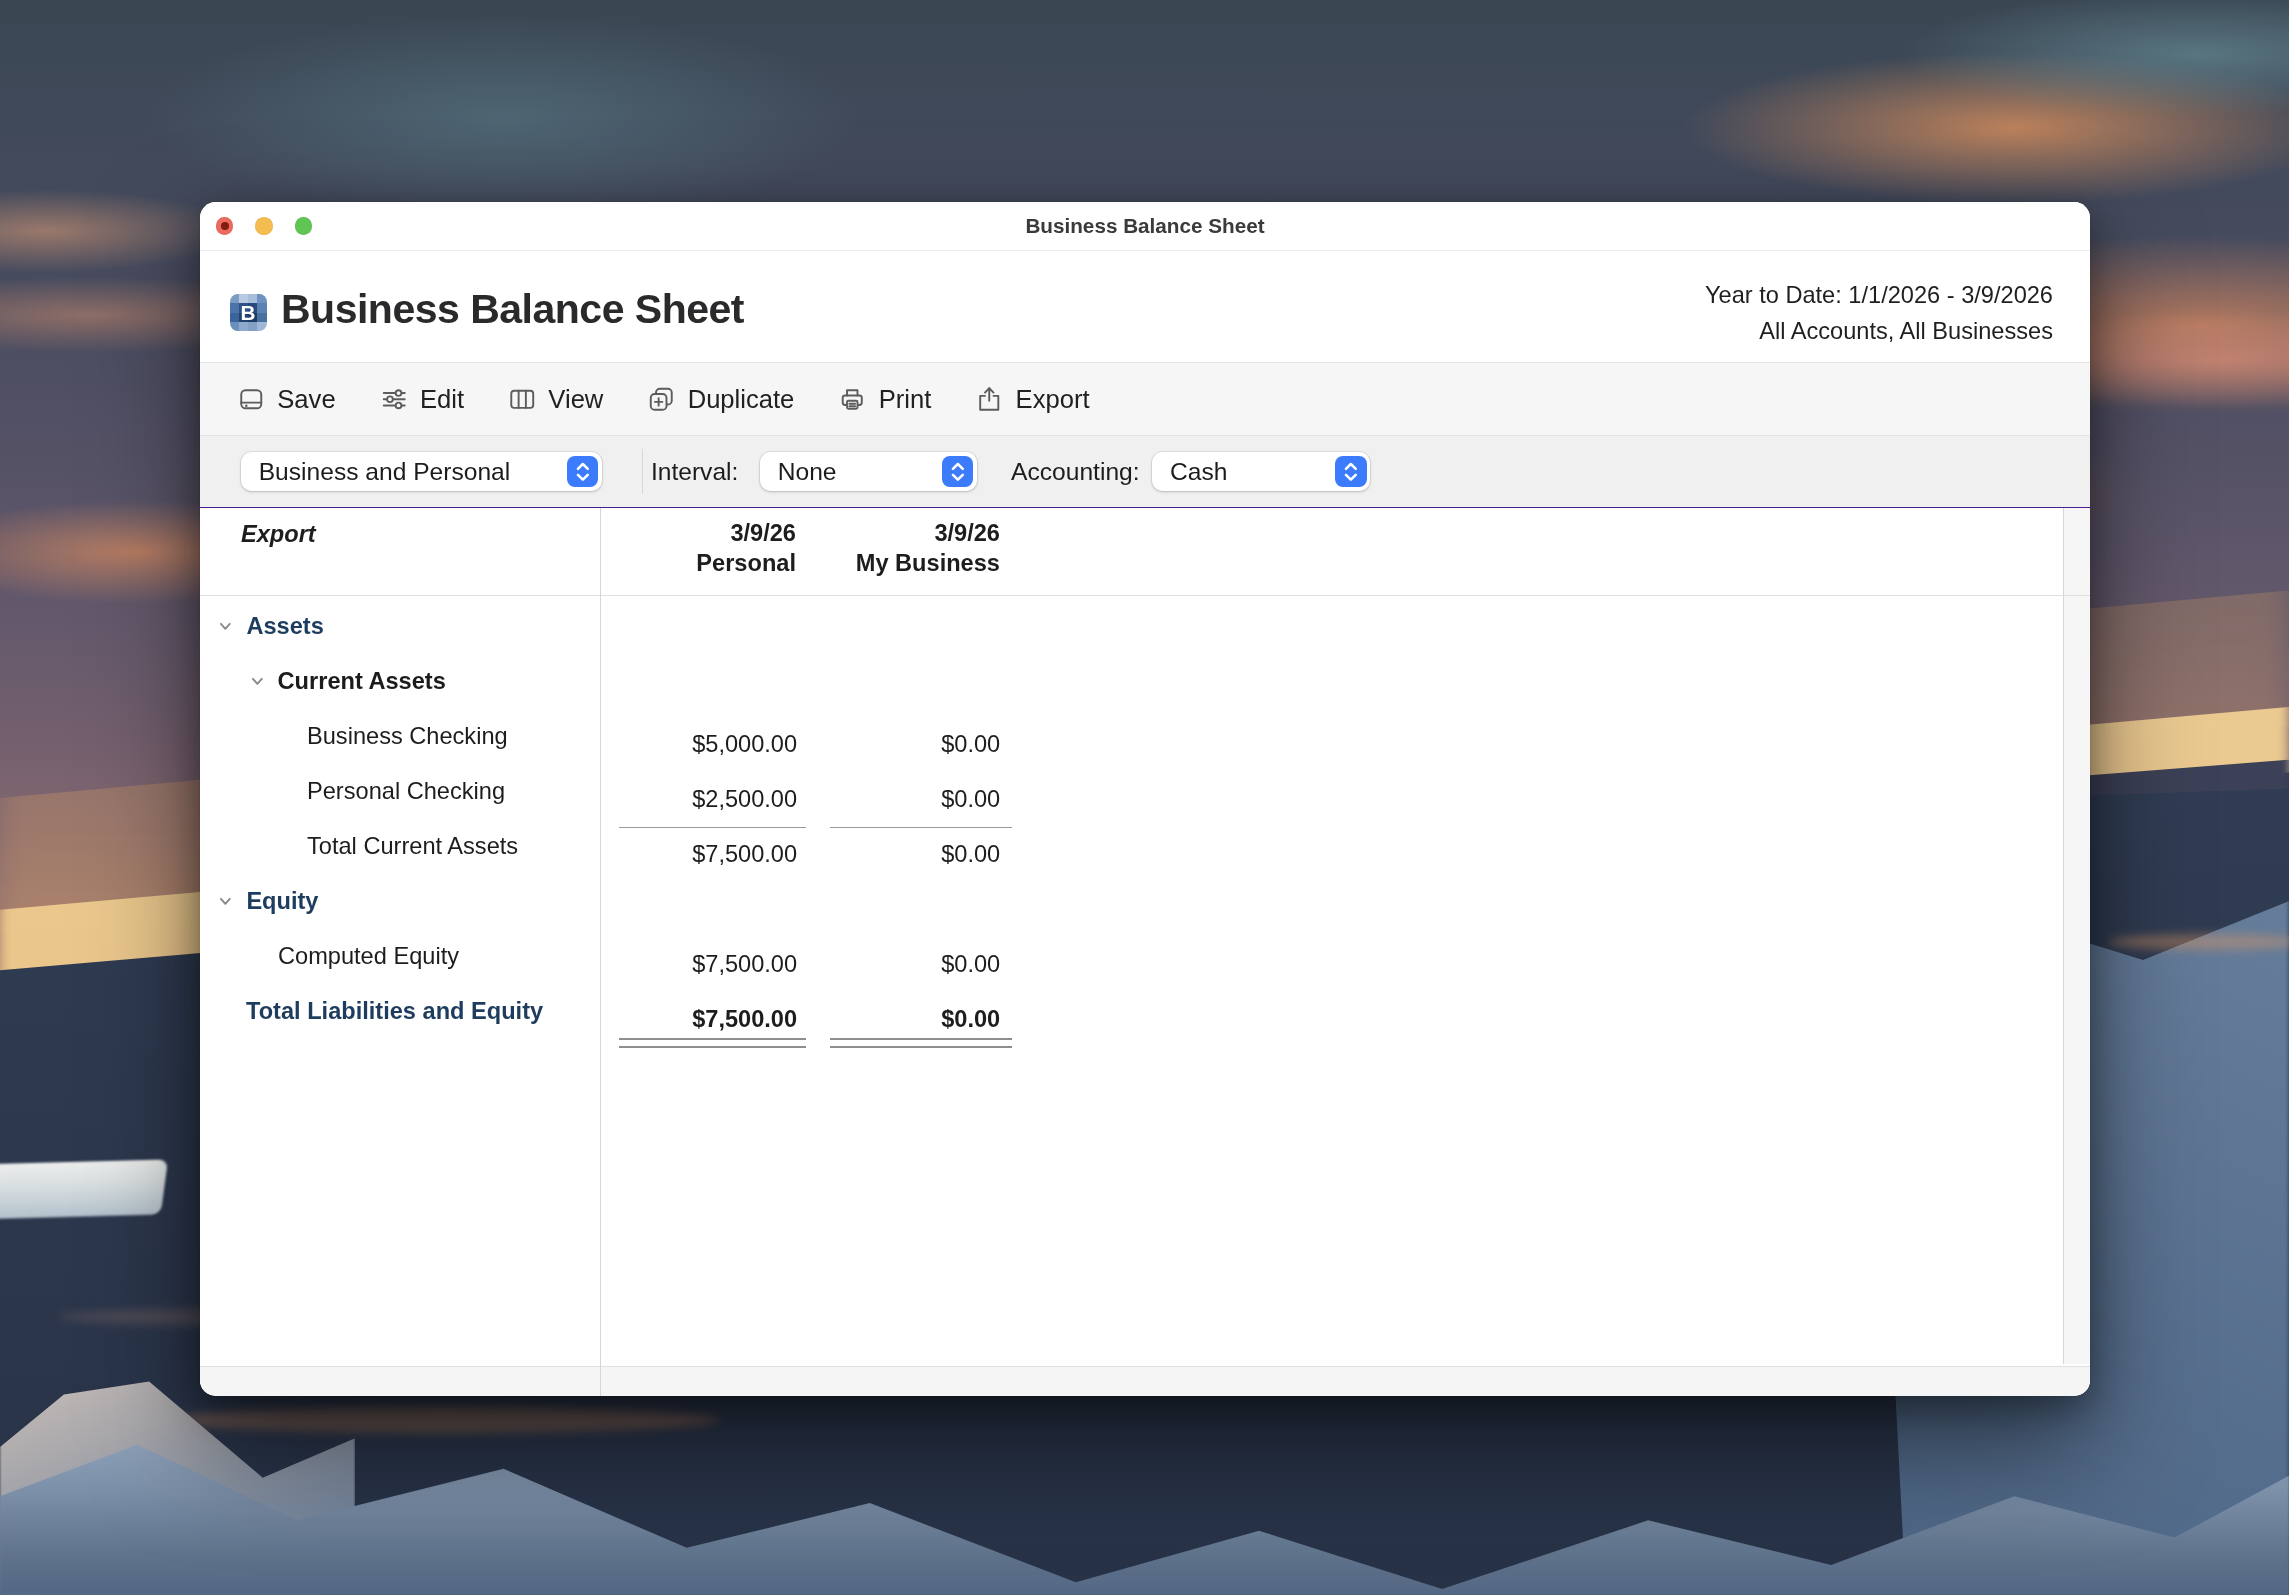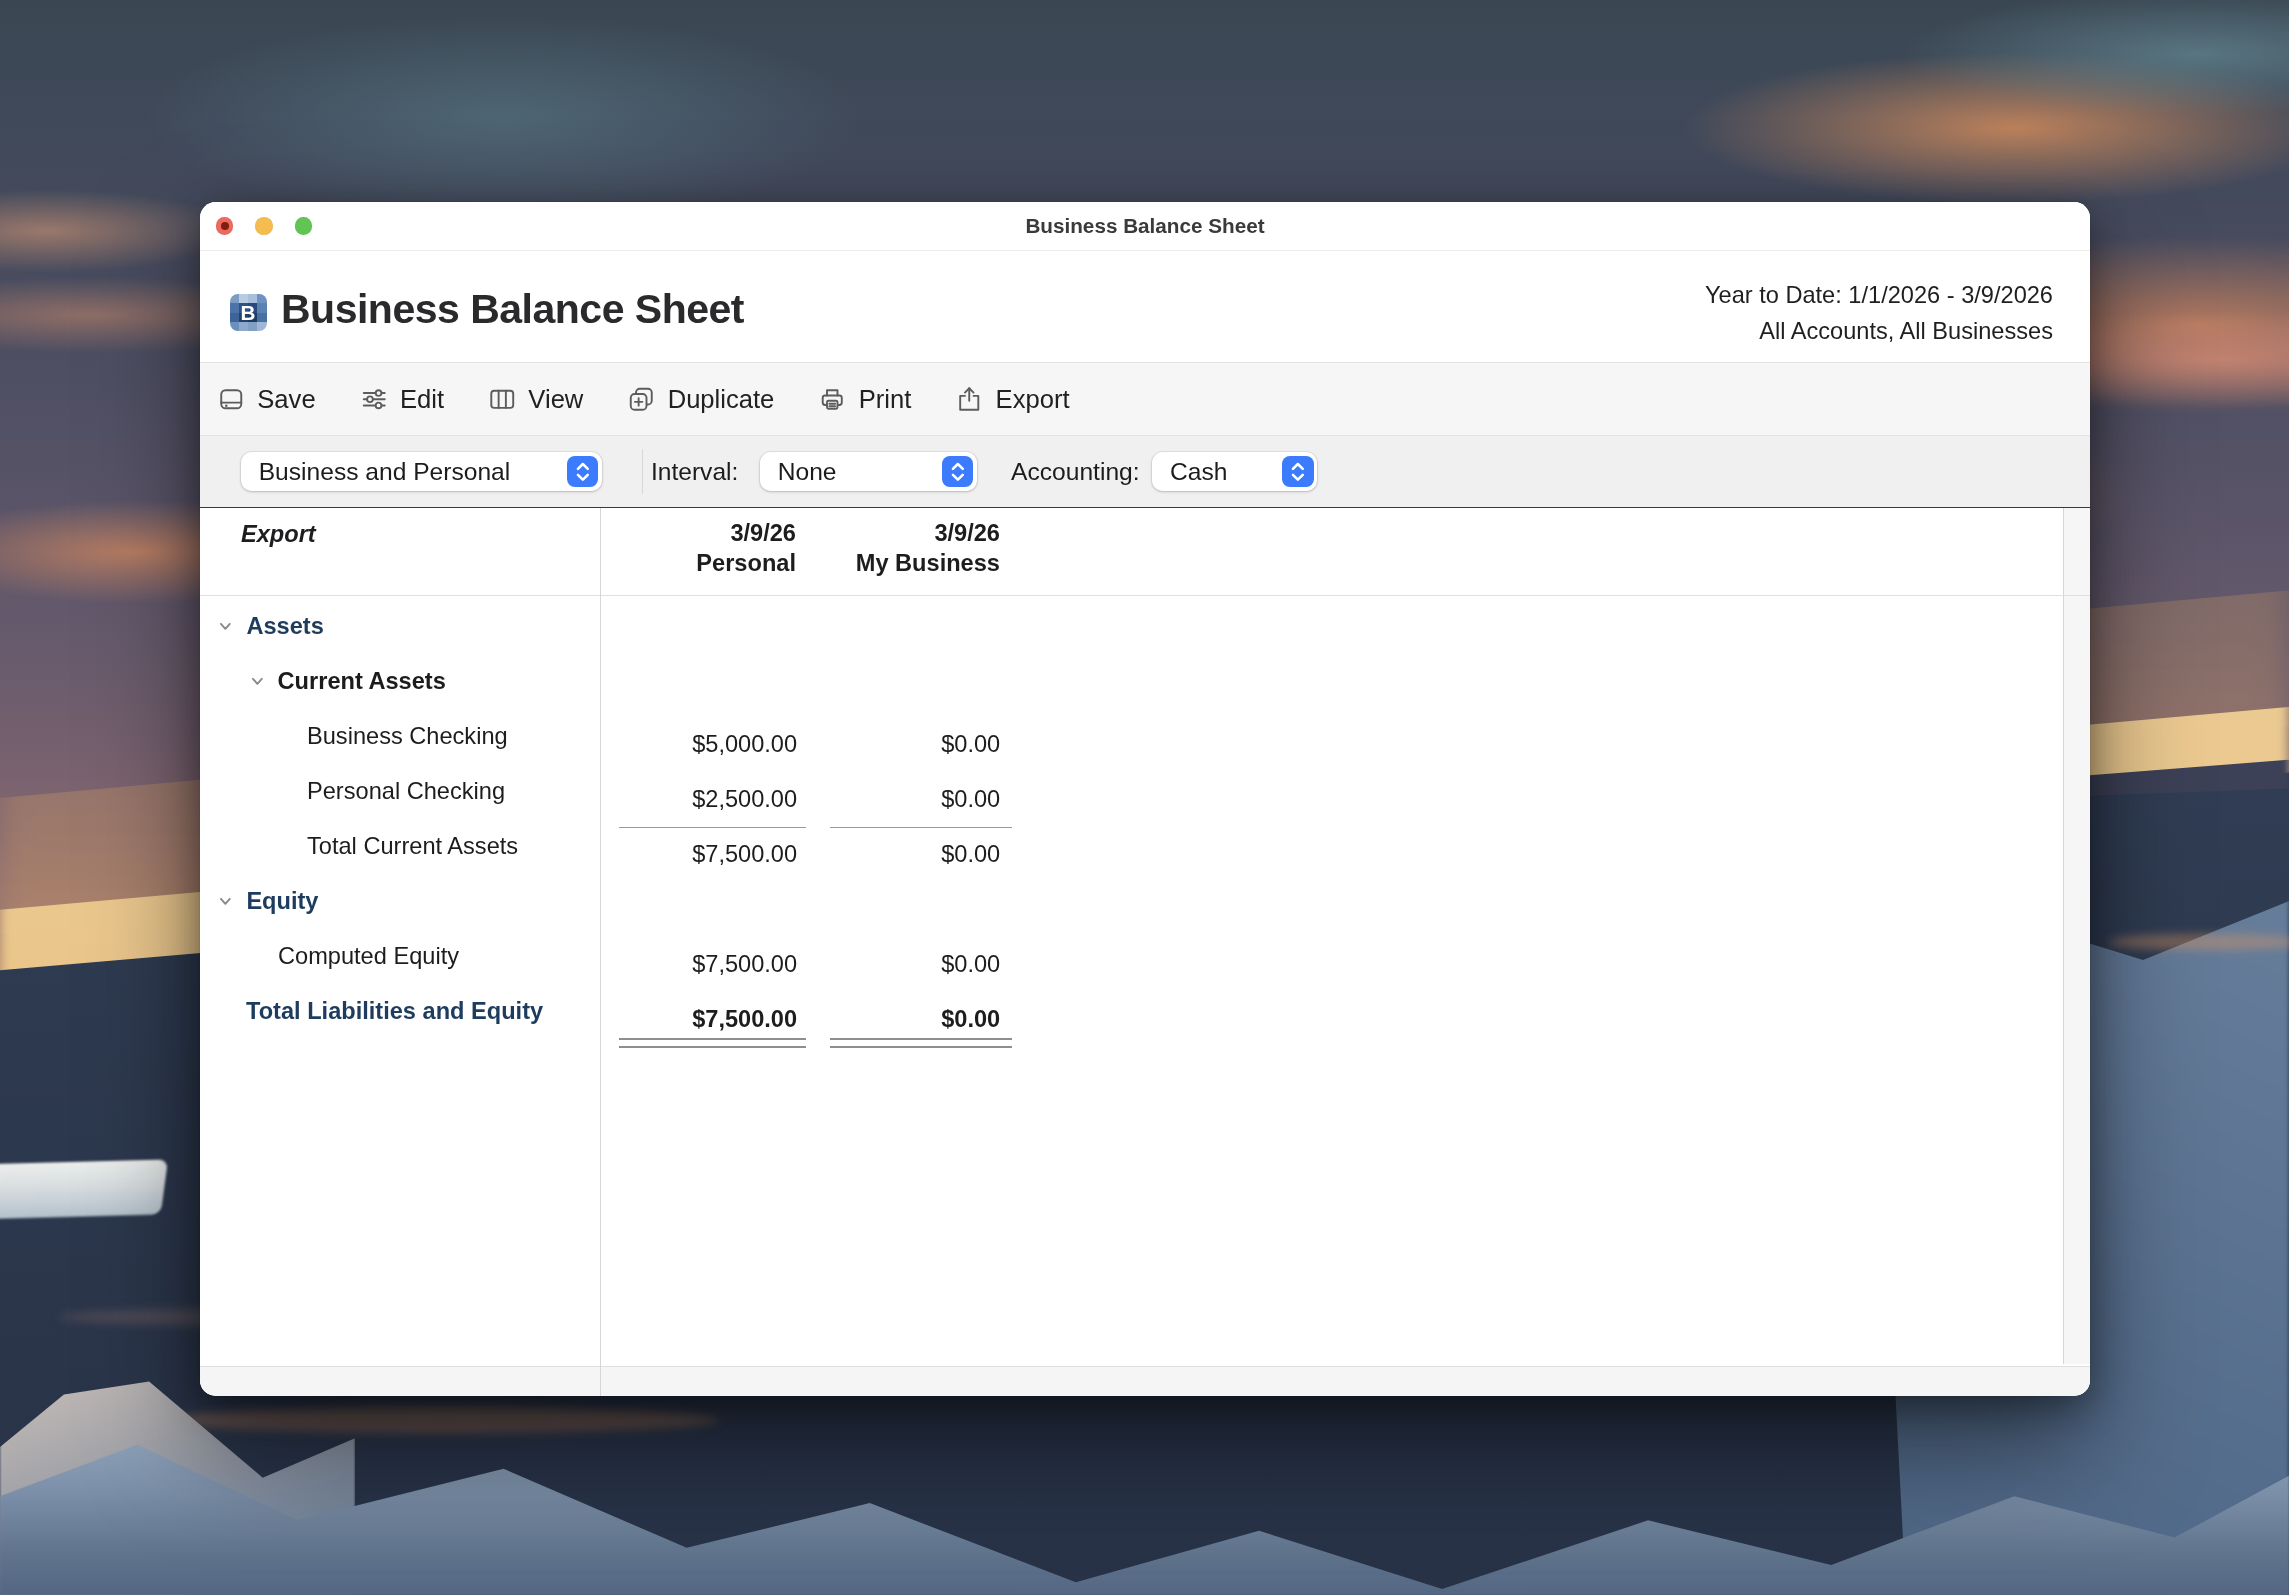--- a/index.html
+++ b/index.html
@@ -79,21 +79,21 @@
   .app-header{position:relative;height:112px;background:#fff;border-bottom:1px solid var(--hairline);}
   .report-icon{position:absolute;left:29.6px;top:43px;width:37px;height:37px;border-radius:7.9px;overflow:hidden;
     display:grid;grid-template-columns:repeat(4,1fr);grid-template-rows:repeat(4,1fr);}
   .report-icon i{display:block}
   .report-icon .b-letter{position:absolute;inset:0;display:flex;align-items:center;justify-content:center;
     color:#fff;font-weight:700;font-size:20.7px;}
   .page-title{position:absolute;left:81px;top:35px;font-size:41px;font-weight:600;color:#2a2a2c;letter-spacing:-0.5px;}
   .header-info{position:absolute;right:37px;top:25.6px;text-align:right;font-size:23.6px;line-height:36px;color:#1f1f21;}
 
   .toolbar{height:73px;background:#f6f6f7;border-bottom:1px solid var(--hairline);
-    display:flex;align-items:center;padding-left:16px;gap:43px;}
+    display:flex;align-items:center;padding-left:36px;gap:43px;}
   .tb-item{display:flex;align-items:center;gap:10.8px;cursor:default;}
   .tb-item svg{width:30.5px;height:30.5px;stroke:var(--icon);fill:none;stroke-width:2;stroke-linecap:round;stroke-linejoin:round;}
   .tb-label{font-size:25.6px;color:#212123;}
 
   .filterbar{height:72px;background:#f0f0f1;border-bottom:1px solid #4c1d95;
     display:flex;align-items:center;padding-left:41px;}
   .popup{height:39px;background:#fff;border-radius:10.8px;display:flex;align-items:center;justify-content:space-between;
     box-shadow:0 0 0 1px rgba(0,0,0,.06), 0 1px 3px rgba(0,0,0,.18);cursor:default;}
   .popup-text{font-size:24.6px;padding-left:17.7px;color:#1c1c1e;white-space:nowrap;}
   .popup-btn{width:31.5px;height:31.5px;border-radius:7.9px;background:var(--accent);margin-right:3.9px;flex:0 0 auto;
@@ -263,21 +263,21 @@
     <div class="popup" style="width:217px;margin-left:21.7px">
       <span class="popup-text">None</span>
       <span class="popup-btn">
         <svg viewBox="0 0 18 22">
             <polyline points="4,8 9,3 14,8"></polyline>
             <polyline points="4,14 9,19 14,14"></polyline>
           </svg>
       </span>
     </div>
     <span class="flt-label" style="margin-left:34px">Accounting:</span>
-    <div class="popup" style="width:165px;margin-left:12.8px">
+    <div class="popup" style="width:218px;margin-left:12.8px">
       <span class="popup-text">Cash</span>
       <span class="popup-btn">
         <svg viewBox="0 0 18 22">
             <polyline points="4,8 9,3 14,8"></polyline>
             <polyline points="4,14 9,19 14,14"></polyline>
           </svg>
       </span>
     </div>
   </div>
 

